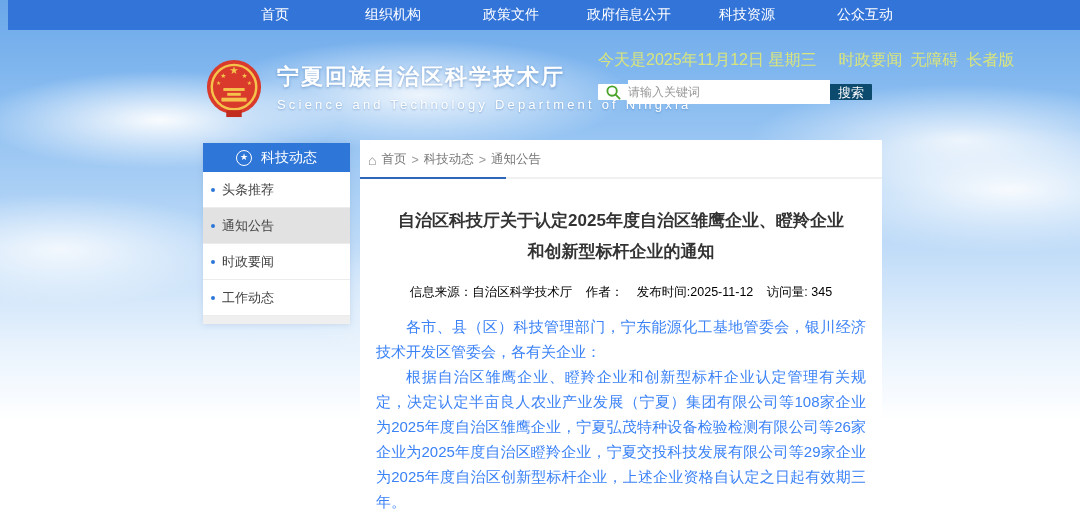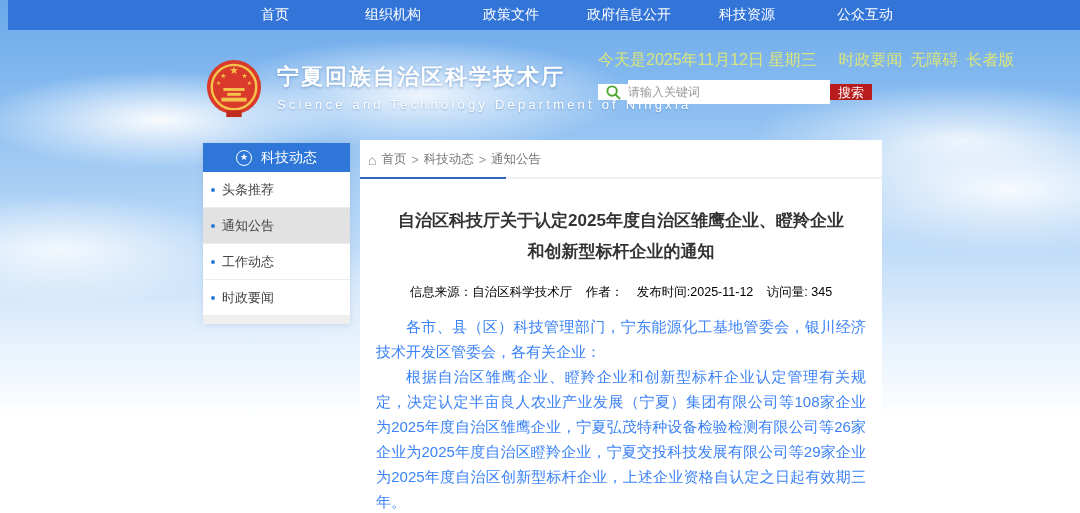--- a/index.html
+++ b/index.html
@@ -42,21 +42,21 @@
 
   .header-right { position:absolute; left:598px; top:10px; width:274px; }
   .date-row { display:flex; font-size:16px; color:#d9e57c; white-space:nowrap; }
   .date-text { margin-right:22px; }
   .lang-link { margin-right:8px; cursor:pointer; }
   .search-row { margin-top:13px; display:flex; height:16px; }
   .search-box { flex:1; background:#fff; display:flex; align-items:center; border-radius:1px 0 0 1px; }
   .search-icon-wrap { width:30px; display:flex; justify-content:center; }
   .search-input { border:none; outline:none; flex:1; font-size:12px; color:#333; height:24px; }
   .search-input::placeholder { color:#999; }
-  .search-btn { width:42px; background:#b91c1c; color:#fff; font-size:13px; border:none;
+  .search-btn { width:42px; background:#0c4a6e; color:#fff; font-size:13px; border:none;
     cursor:pointer; border-radius:0 1px 1px 0; }
 
   
   .sidebar { position:absolute; left:203px; top:143px; width:147px; z-index:4;
     background:#fff; box-shadow:0 1px 6px rgba(120,150,190,.25); }
   .sidebar-head { height:29px; background:#2e76d8; color:#fff; display:flex;
     align-items:center; justify-content:center; font-size:14px; gap:9px; }
   .circled-star { width:16px; height:16px; border:1px solid #fff; border-radius:50%;
     display:flex; align-items:center; justify-content:center; font-size:9px; line-height:1; color:#fff; }
   .sidebar-item { height:36px; display:flex; align-items:center; padding-left:8px;
@@ -154,25 +154,25 @@
   <div class="sidebar-item">
     <span class="dot"></span>
     <span>头条推荐</span>
   </div>
   <div class="sidebar-item active">
     <span class="dot"></span>
     <span>通知公告</span>
   </div>
   <div class="sidebar-item">
     <span class="dot"></span>
+    <span>时政要闻</span>
+  </div>
+  <div class="sidebar-item">
+    <span class="dot"></span>
     <span>工作动态</span>
-  </div>
-  <div class="sidebar-item">
-    <span class="dot"></span>
-    <span>时政要闻</span>
   </div>
   <div class="sidebar-foot"></div>
 </div>
 
 <div class="main-panel">
   <div class="breadcrumb">
     <span class="home-icon">⌂</span>
     <span class="crumb">首页</span>
     <span class="crumb-sep">&gt;</span>
     <span class="crumb">科技动态</span>

